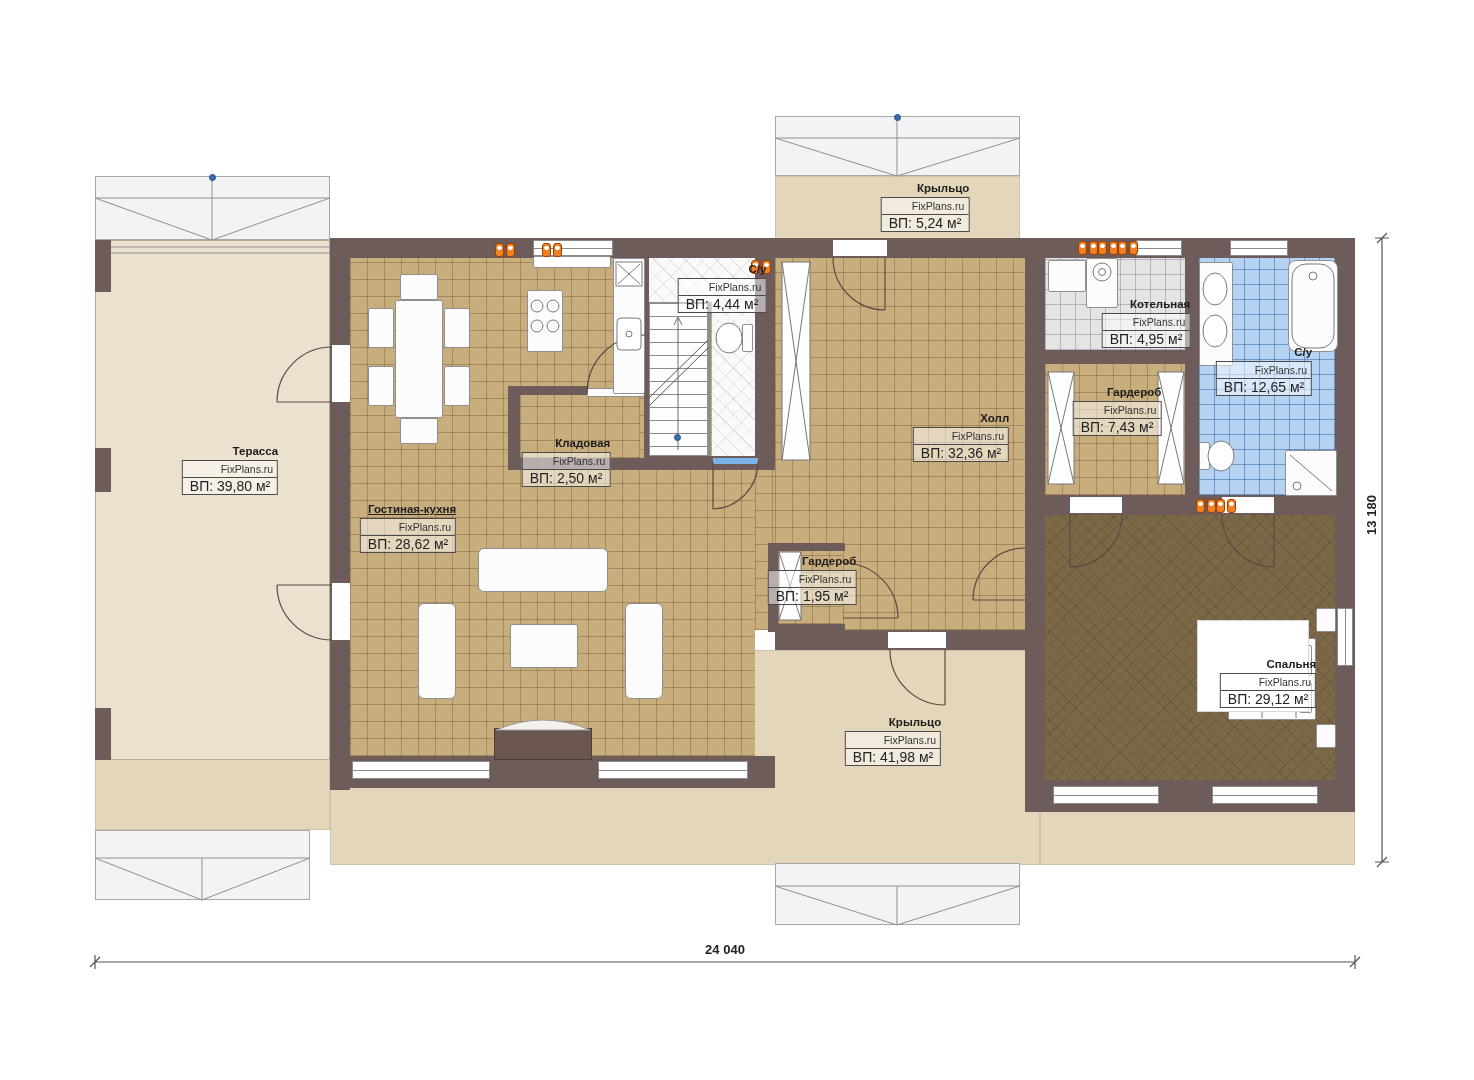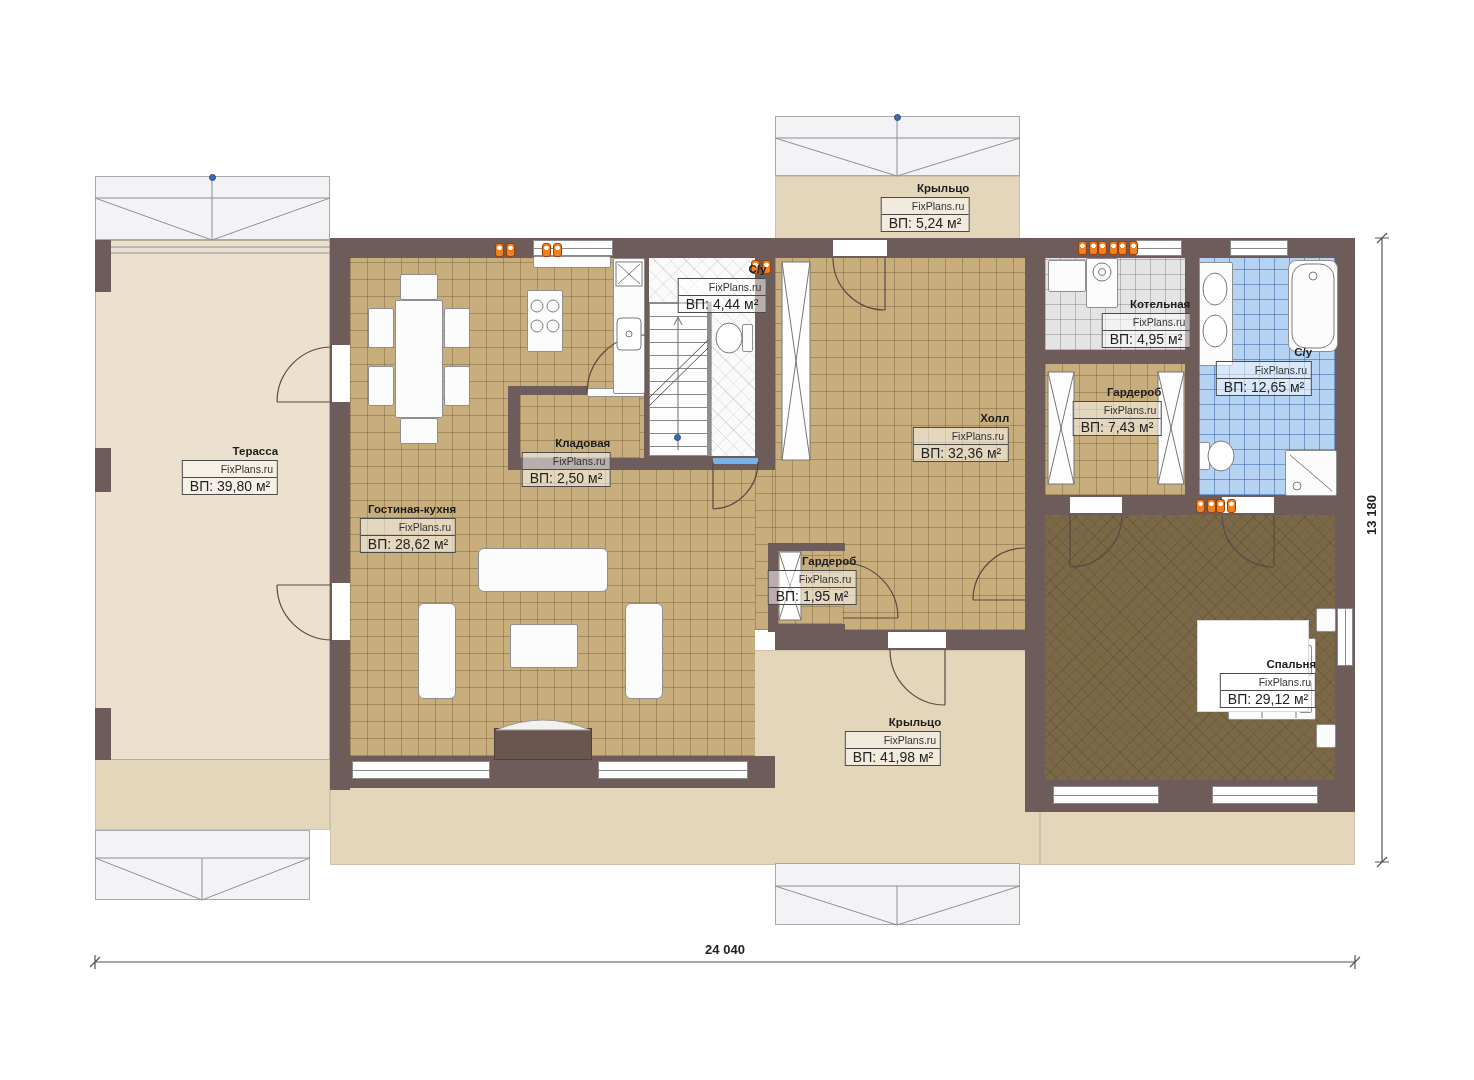--- a/index.html
+++ b/index.html
@@ -256,21 +256,21 @@
   <div class="bdot" style="left:894px;top:114px;"></div>
   <div class="bdot" style="left:674px;top:434px;"></div>
 
   <div class="label-backing" style="left:1197px;top:620px;width:112px;height:92px;"></div>
 
   <div class="label-block" style="left:230px;top:445px;">
     <div class="room-name">Терасса</div>
     <div class="lbox"><div class="wm">FixPlans.ru</div>
       <div class="ar">ВП: 39,80 м²</div></div>
   </div>
-  <div class="label-block" style="left:408px;top:503px;">
+  <div class="label-block" style="left:408px;top:503px;text-decoration:underline;">
     <div class="room-name">Гостиная-кухня</div>
     <div class="lbox"><div class="wm">FixPlans.ru</div>
       <div class="ar">ВП: 28,62 м²</div></div>
   </div>
   <div class="label-block" style="left:566px;top:404px;margin-top:33px;">
     <div class="room-name">Кладовая</div>
     <div class="lbox"><div class="wm">FixPlans.ru</div>
       <div class="ar">ВП: 2,50 м²</div></div>
   </div>
   <div class="label-block" style="left:722px;top:263px;">

